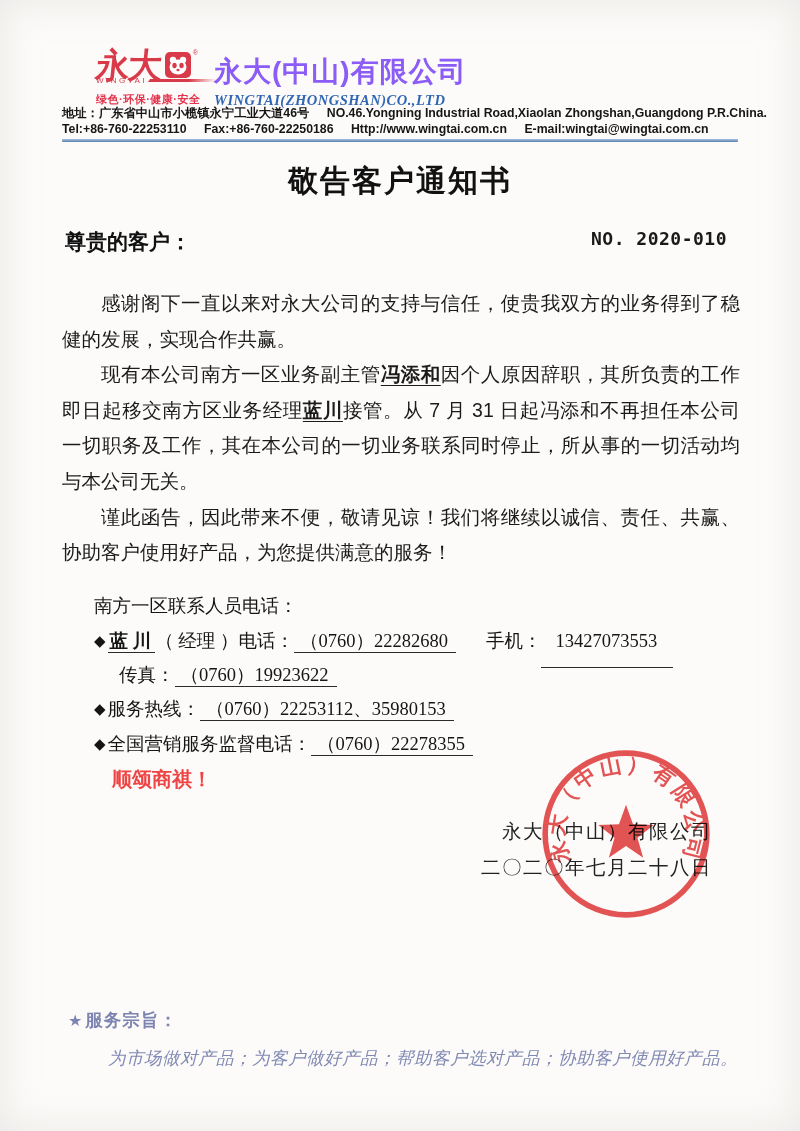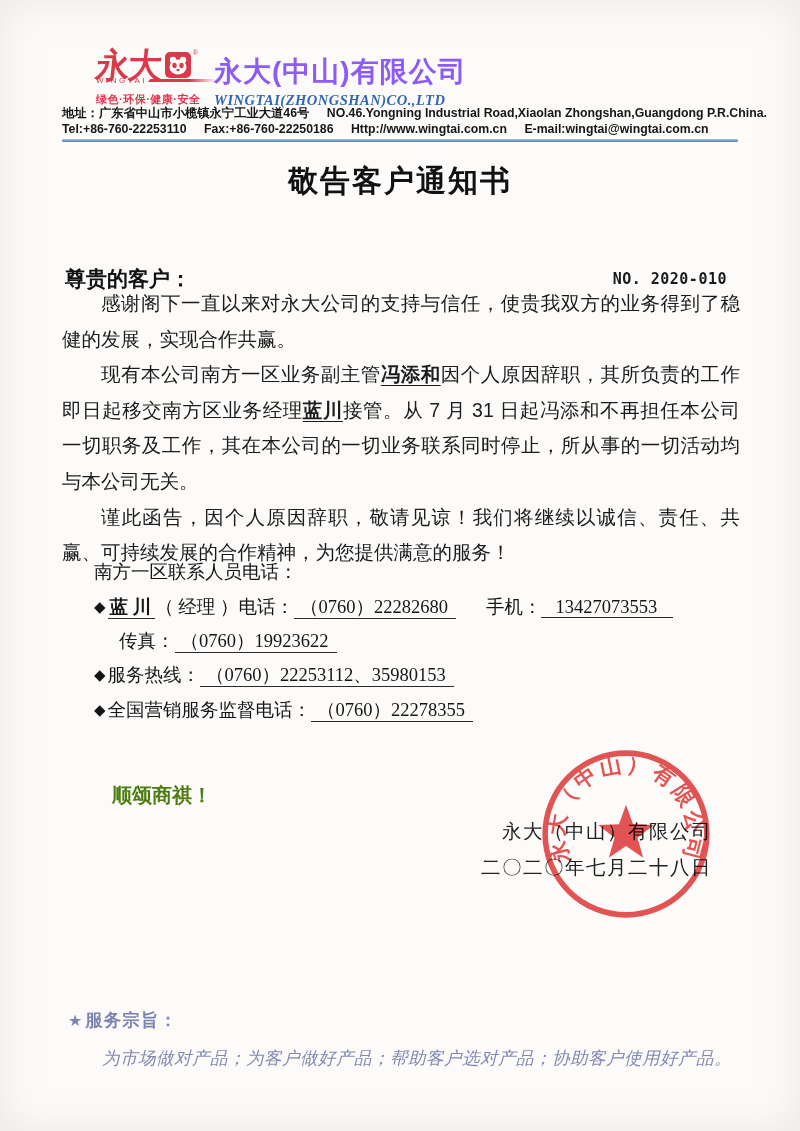--- a/index.html
+++ b/index.html
@@ -39,59 +39,59 @@
   .address-row span:last-child { margin-right:16px; }
   .header-divider { position:absolute; left:62px; top:139px; width:676px; height:3px;
     background:linear-gradient(#a9c2de,#567fb4); border-radius:1px; }
 
   
   .doc-title { position:absolute; top:161px; left:0; width:100%; text-align:center;
     font-size:30px; font-weight:900; color:#111; letter-spacing:2px; }
 
   
   .salutation-row { position:absolute; top:228px; left:65px; right:73px;
-    display:flex; justify-content:space-between; align-items:center;margin-top:37px; }
+    display:flex; justify-content:space-between; align-items:flex-start; }
   .salutation { font-size:21px; font-weight:800; color:#111; }
   .doc-no { font-family:"DejaVu Sans Mono","Liberation Mono",monospace;
-    font-size:15px; font-weight:600; color:#1a1a1a; letter-spacing:.5px; }
+    font-size:18px; font-weight:600; color:#1a1a1a; letter-spacing:.5px; }
 
   
   .body-text { position:absolute; top:286px; left:62px; width:678px;
     font-size:19.5px; line-height:35.6px; color:#1b1b1b; text-align:justify; }
   .body-text p { text-indent:2em; margin:0; }
   .hl-name { font-weight:800; text-decoration:underline; text-underline-offset:4px; }
 
   
-  .contacts { position:absolute; top:560px; left:94px; width:600px;
+  .contacts { position:absolute; top:594px; left:94px; width:600px;
     font-family:"Liberation Serif","DejaVu Serif",serif; font-size:18.5px; color:#151515; }
   .contacts .c-line { line-height:25px; margin-bottom:9px; white-space:nowrap; }
   .contacts .c-heading { margin-bottom:10px; }
   .c-indent { padding-left:25px; }
   .c-gap { margin-top:10px; }
   .bullet { font-size:15px; margin-right:2px; vertical-align:1px; }
   .u-val { border-bottom:1.5px solid #2a2a2a; padding:0 8px 1px 6px; }
   .u-name { border-bottom:1.5px solid #2a2a2a; padding:0 4px 1px 2px; font-weight:700; }
   .mobile-label { margin-left:30px; }
-  .u-wide { padding:0 16px 0 14px; }
+  .u-wide { padding:0 16px 16px 14px; }
 
   
-  .closing { position:absolute; left:112px; top:782px; font-size:20px; font-weight:800; color:#4d7c0f; }
+  .closing { position:absolute; left:112px; top:766px; font-size:20px; font-weight:800; color:#ef4444; }
   .signature { position:absolute; right:88px; top:813px; text-align:right;
     font-size:19.5px; color:#222; letter-spacing:1.5px; line-height:36px; }
 
   .stamp { position:absolute; left:540px; top:748px; width:172px; height:172px;
     mix-blend-mode:multiply; opacity:.88; }
 
   
   .footer { position:absolute; left:68px; top:1008px; width:670px; }
   .footer-heading { font-size:17.5px; font-weight:800; color:#7d84b1; letter-spacing:1px; }
   .footer-heading .star-icon { font-size:16px; margin-right:2px; }
   .footer-motto { margin-top:14px; padding-left:34px;
     font-family:"Liberation Serif","DejaVu Serif",serif; font-style:italic;
-    font-size:17.5px; color:#8089b4; letter-spacing:.5px; }
+    font-size:17.5px; color:#8089b4; letter-spacing:.5px;text-align:right; }
 </style>
 </head>
 <body>
 
 <div class="page">
 
   <div class="logo-block">
     <div class="brand-row">
       <span class="brand-cn">永大</span>
       <span class="panda-badge">
@@ -137,21 +137,21 @@
   <div class="doc-title">敬告客户通知书</div>
 
   <div class="salutation-row">
     <span class="salutation">尊贵的客户：</span>
     <span class="doc-no">NO. 2020-010</span>
   </div>
 
   <div class="body-text">
     <p>感谢阁下一直以来对永大公司的支持与信任，使贵我双方的业务得到了稳健的发展，实现合作共赢。</p>
     <p><span>现有本公司南方一区业务副主管</span><span class="hl-name">冯添和</span><span>因个人原因辞职，其所负责的工作即日起移交南方区业务经理</span><span class="hl-name">蓝川</span><span>接管。从 7 月 31 日起冯添和不再担任本公司一切职务及工作，其在本公司的一切业务联系同时停止，所从事的一切活动均与本公司无关。</span></p>
-    <p>谨此函告，因个人原因辞职，敬请见谅！我们将继续以诚信、责任、共赢、可持续发展的合作精神，为您提供满意的服务！</p>
+    <p>谨此函告，因此带来不便，敬请见谅！我们将继续以诚信、责任、共赢、协助客户使用好产品，为您提供满意的服务！</p>
   </div>
 
   <div class="contacts">
     <div class="c-line c-heading">南方一区联系人员电话：</div>
     <div class="c-line">
       <span class="bullet">◆</span><span class="u-name">蓝 川</span><span>（ 经理 ）电话：</span><span class="u-val">（0760）22282680</span><span class="mobile-label">手机：</span><span class="u-val u-wide">13427073553</span>
     </div>
     <div class="c-line c-indent">
       <span>传真：</span><span class="u-val">（0760）19923622</span>
     </div>

